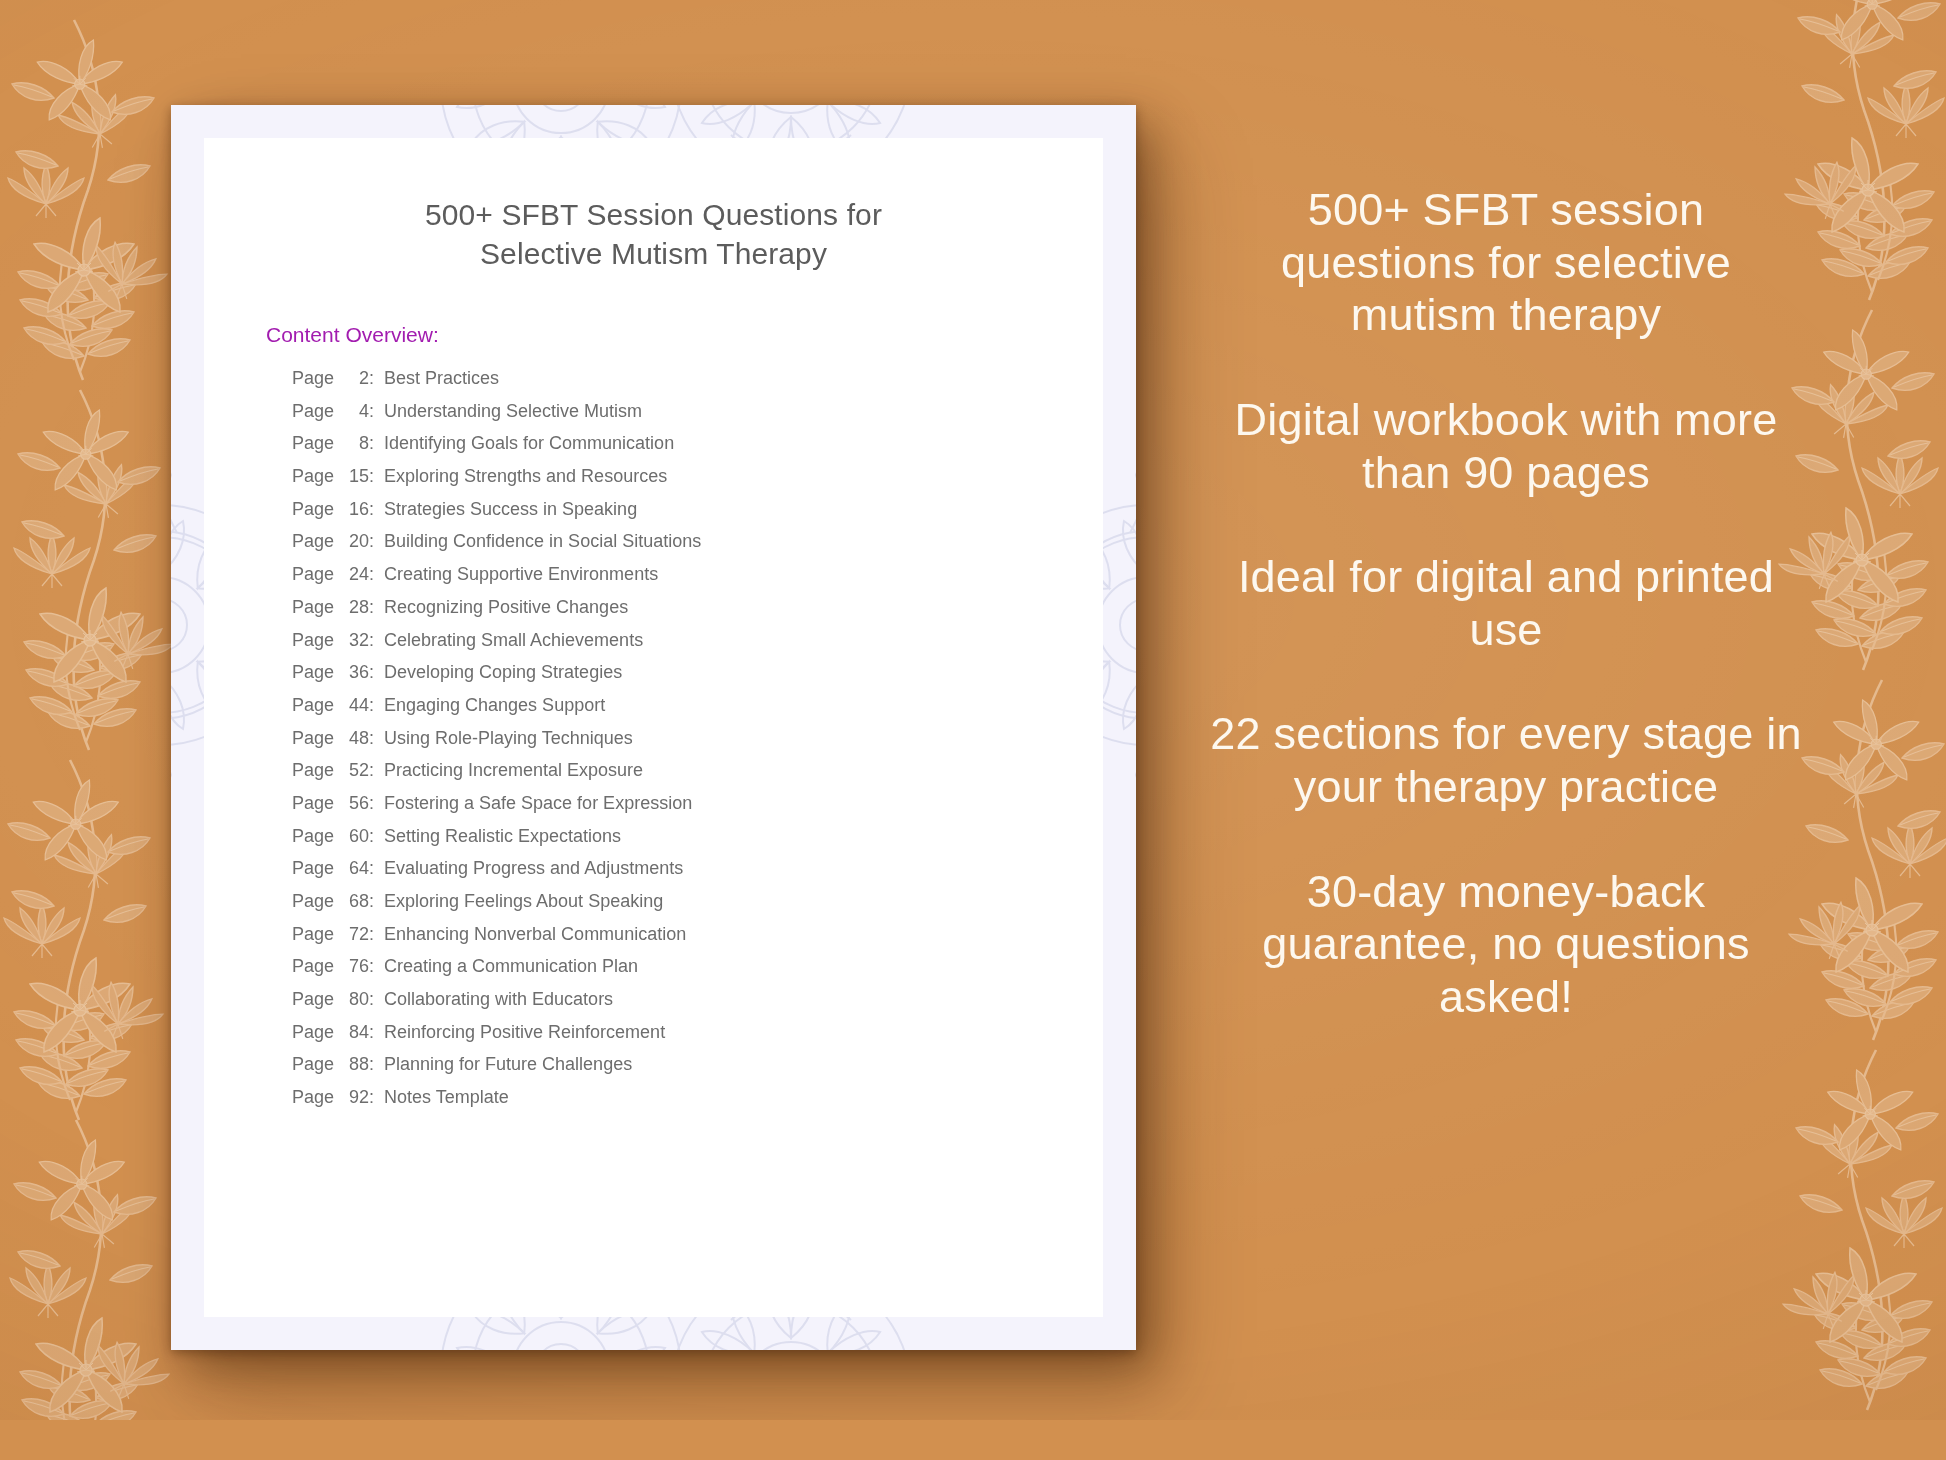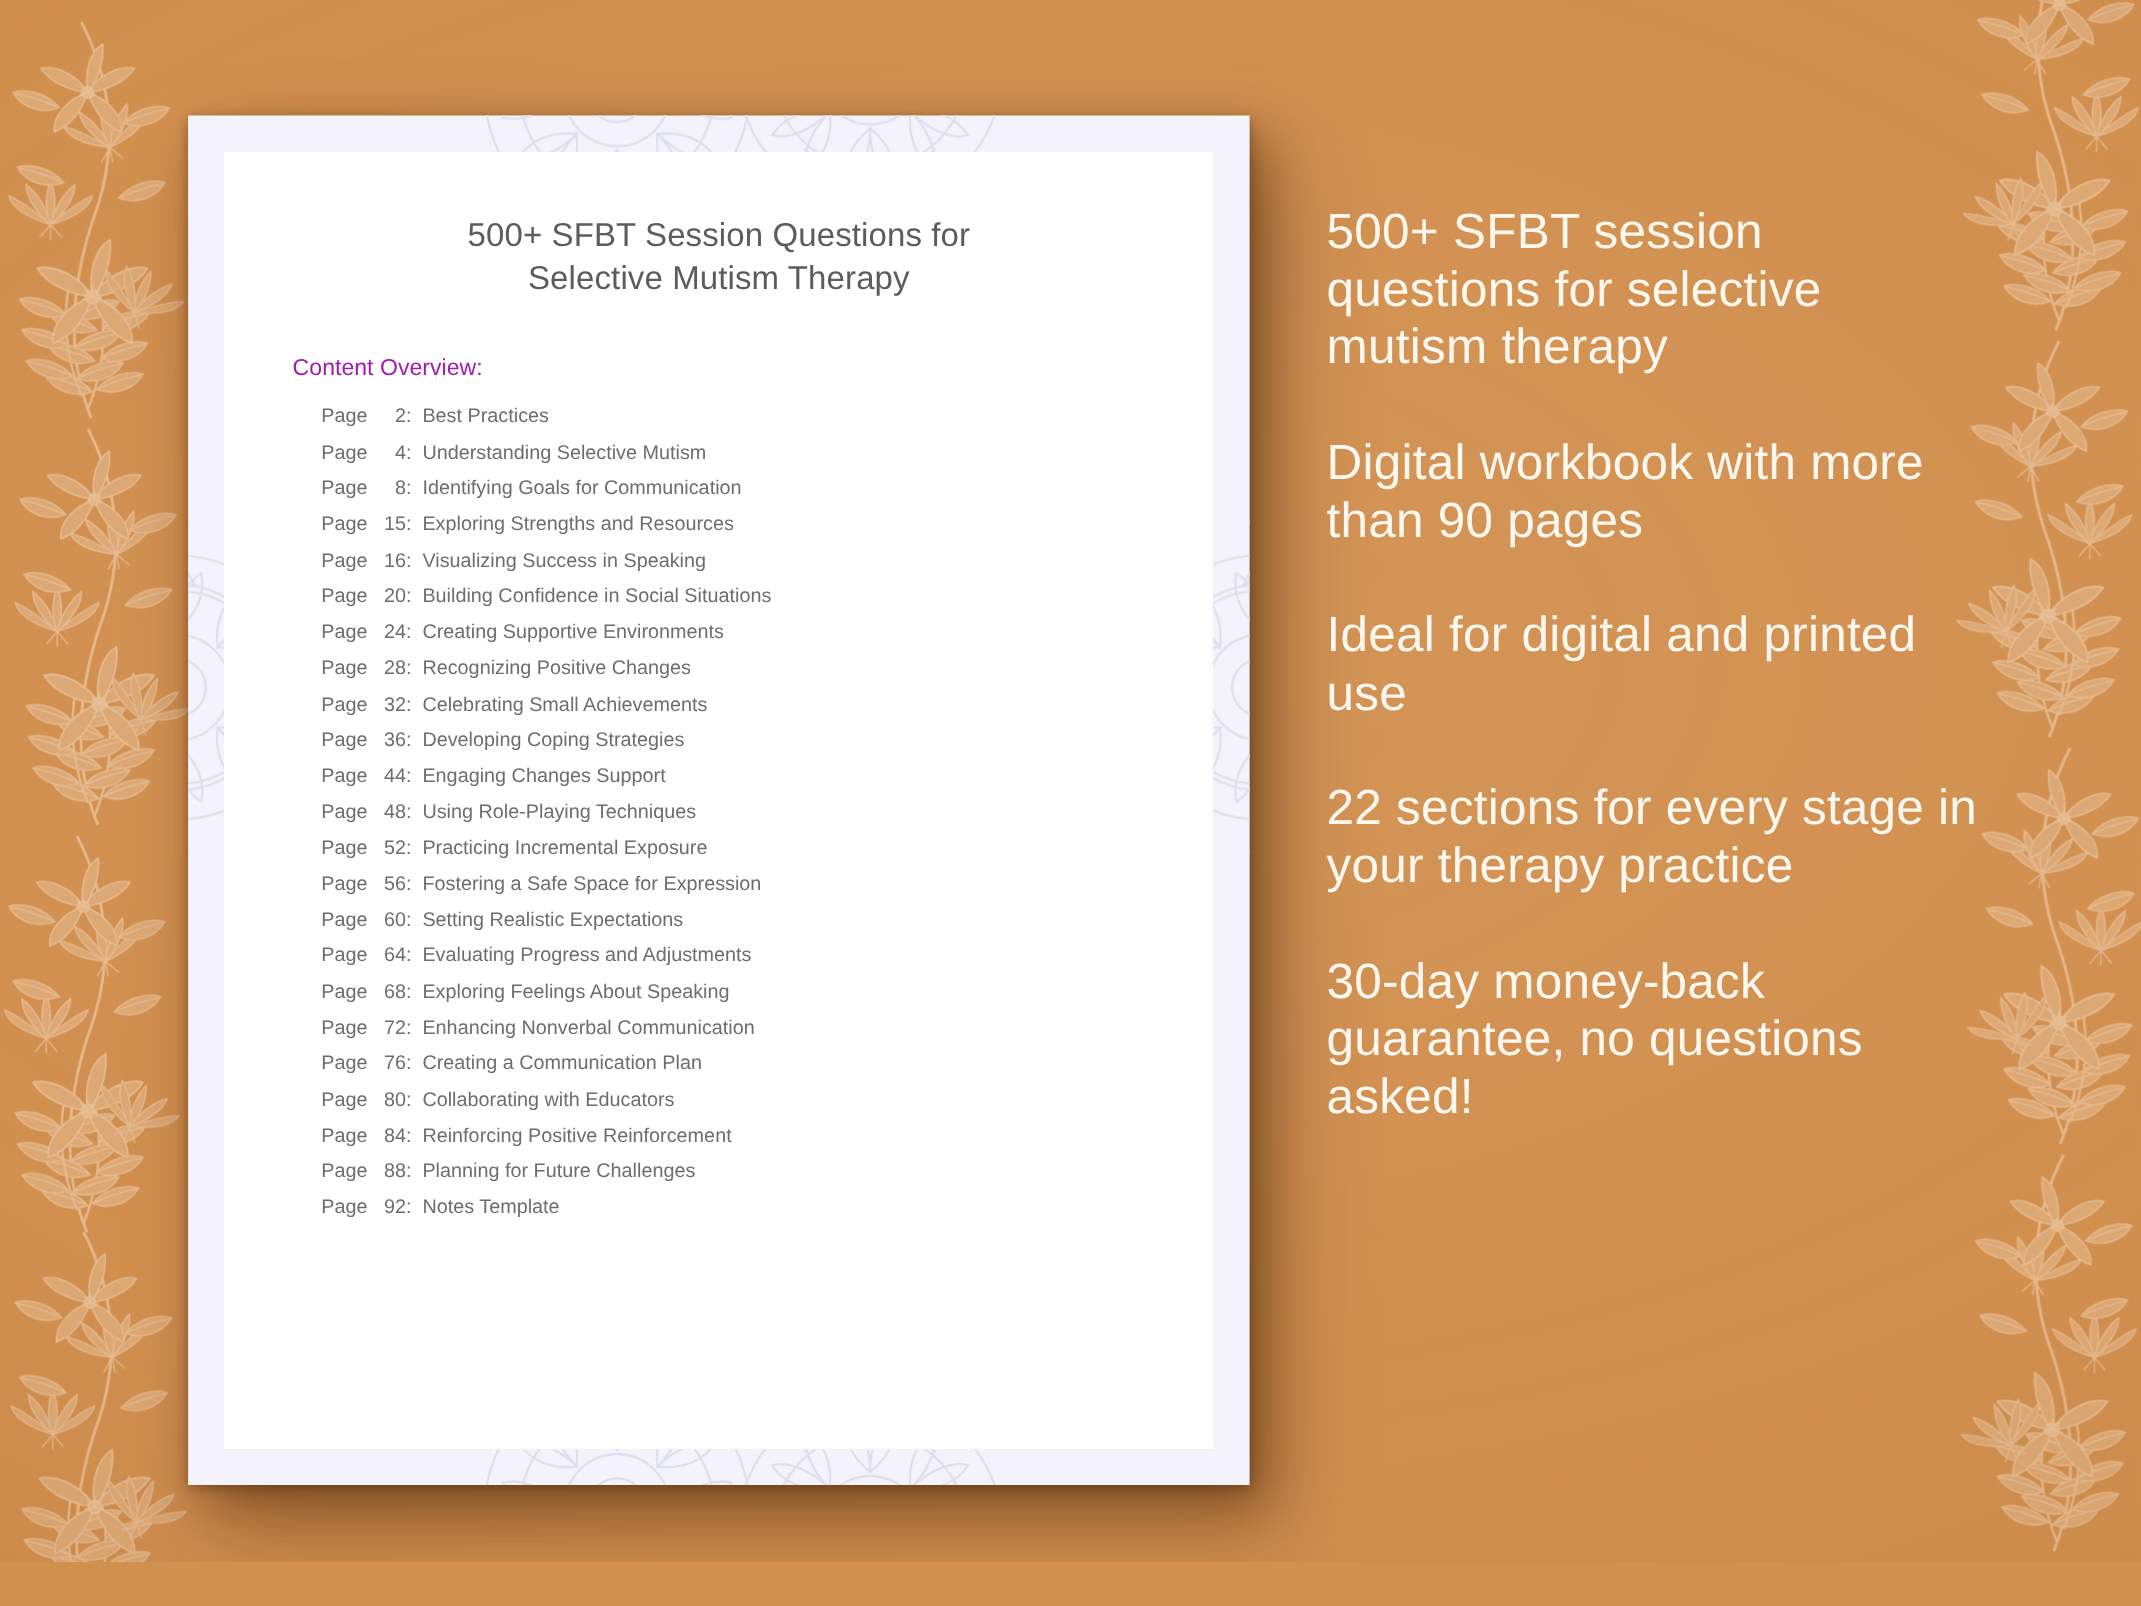--- a/index.html
+++ b/index.html
@@ -125,20 +125,21 @@
     top: 184px;
     width: 600px;
   }
   .marketing-line {
     margin: 0 0 52px 0;
     color: #fdf8ef;
     font-size: 45px;
     font-weight: 400;
     line-height: 1.17;
     letter-spacing: 0.2px;
+    text-align: center;
   }
   .marketing-line:last-child { margin-bottom: 0; }
 </style>
 </head>
 <body>
 
 <div id="stage">
 
   <div class="floral-band left">
     <svg width="250" height="1460" viewBox="0 0 250 1460" xmlns="http://www.w3.org/2000/svg" aria-hidden="true">
@@ -315,21 +316,21 @@
           <li>
             <span class="toc-page"><span>Page </span><span class="pg-num">8</span><span>:</span></span>
             <span class="toc-title">Identifying Goals for Communication</span>
           </li>
           <li>
             <span class="toc-page"><span>Page </span><span class="pg-num">15</span><span>:</span></span>
             <span class="toc-title">Exploring Strengths and Resources</span>
           </li>
           <li>
             <span class="toc-page"><span>Page </span><span class="pg-num">16</span><span>:</span></span>
-            <span class="toc-title">Visualizing Success in Speaking</span>
+            <span class="toc-title">Strategies Success in Speaking</span>
           </li>
           <li>
             <span class="toc-page"><span>Page </span><span class="pg-num">20</span><span>:</span></span>
             <span class="toc-title">Building Confidence in Social Situations</span>
           </li>
           <li>
             <span class="toc-page"><span>Page </span><span class="pg-num">24</span><span>:</span></span>
             <span class="toc-title">Creating Supportive Environments</span>
           </li>
           <li>

